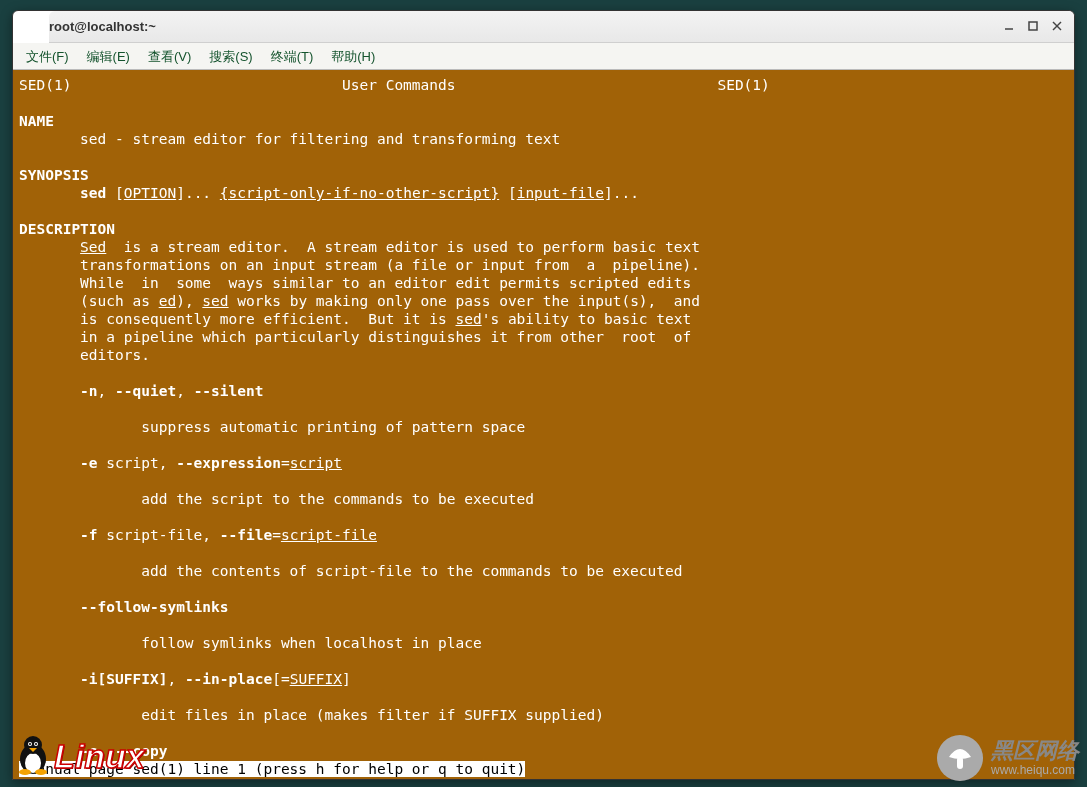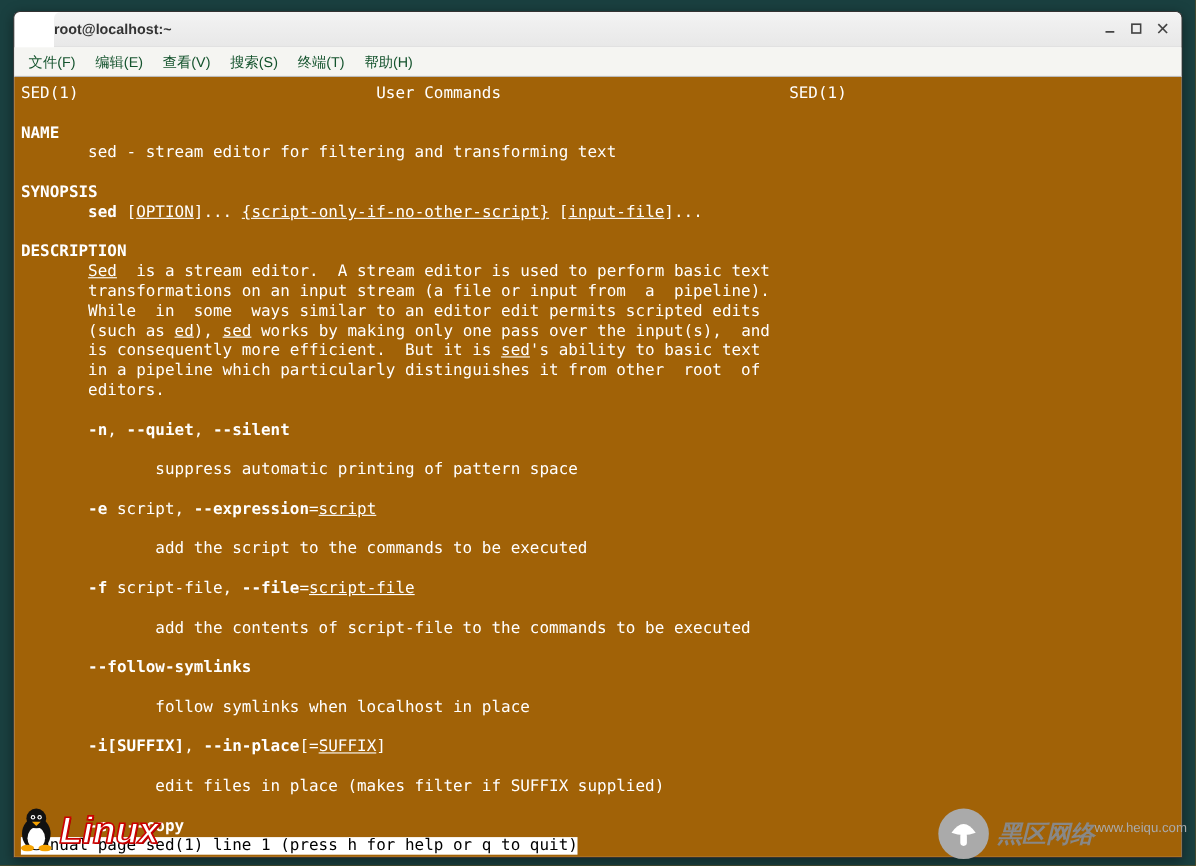--- a/index.html
+++ b/index.html
@@ -76,21 +76,21 @@
 .watermark2 {
   position:absolute; right:8px; bottom:6px;
   display:flex; align-items:center; gap:8px;
   font-family:"Microsoft YaHei",sans-serif;
 }
 .wm2-icon {
   width:46px; height:46px; border-radius:50%;
   background:#aaa; display:flex; align-items:center; justify-content:center;
   font-size:26px; color:#fff;
 }
-.wm2-txt { display:flex; flex-direction:row; line-height:1.1;justify-content:center; }
+.wm2-txt { display:flex; flex-direction:column; line-height:1.1;justify-content:center; }
 .wm2-cn { font-size:22px; font-weight:900; color:#888; font-style:italic; }
 .wm2-url { font-size:12px; color:#aaa; }
 </style>
 </head>
 <body>
 
 <div class="window">
   <div class="titlebar">
     <span class="title">root@localhost:~</span>
     <div class="win-controls">

